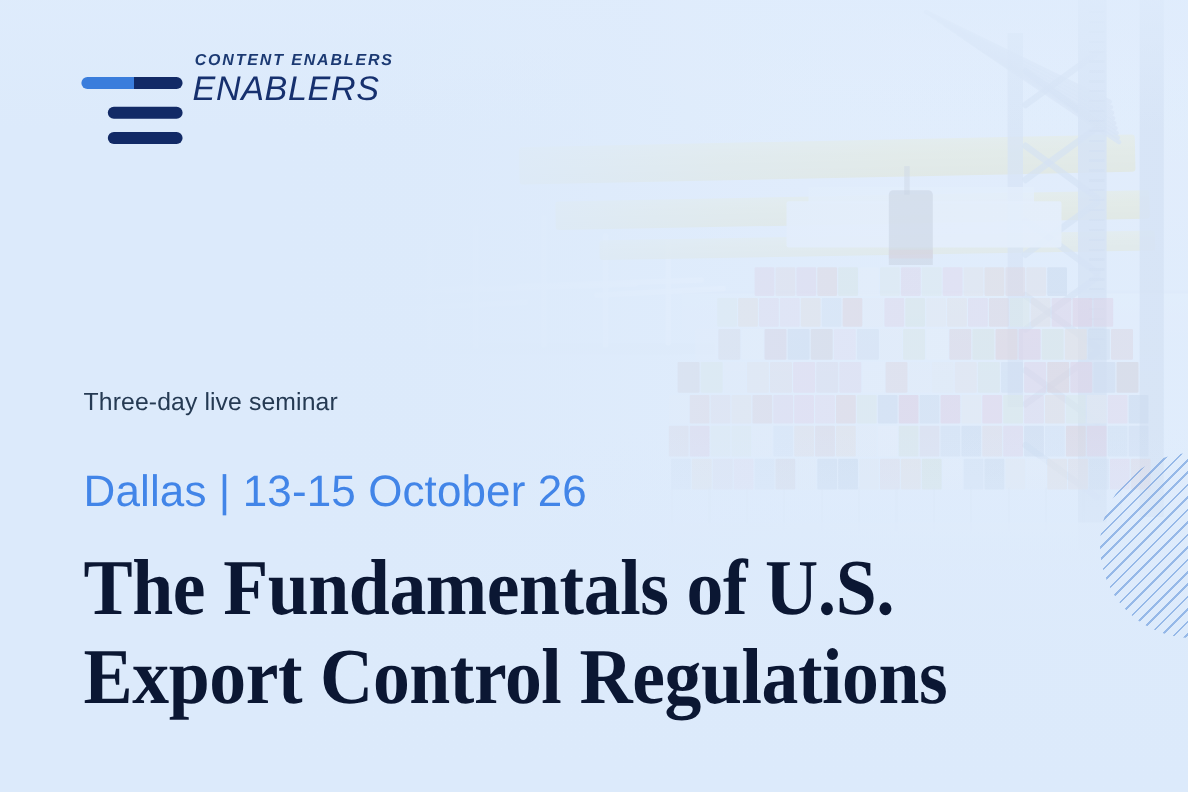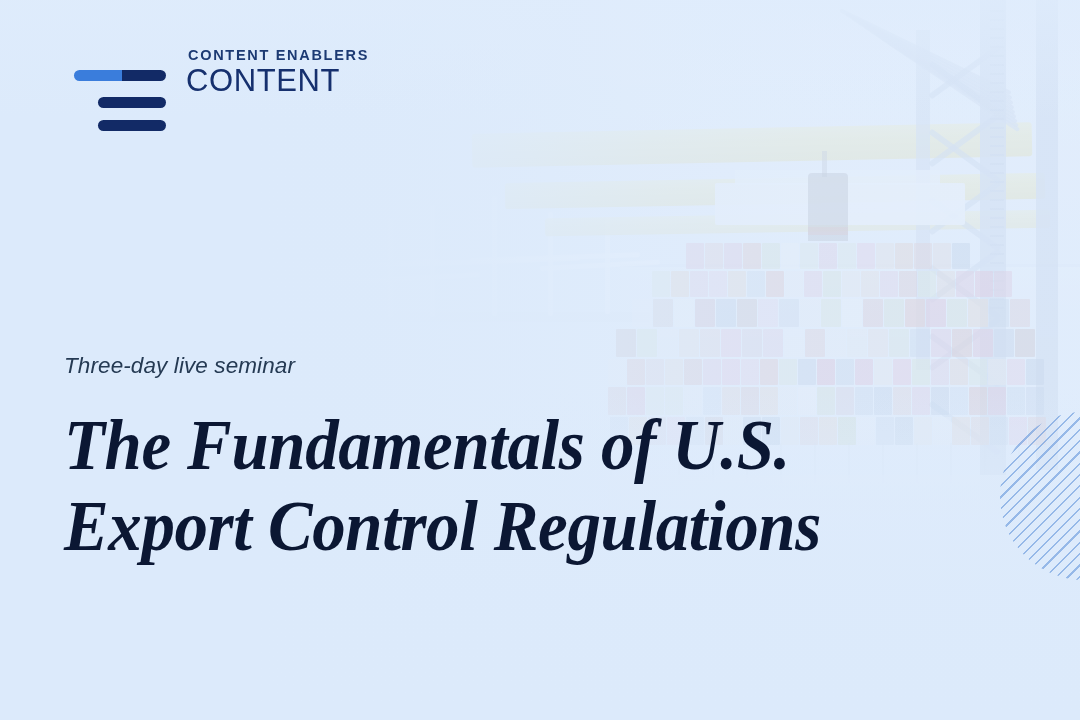--- a/index.html
+++ b/index.html
@@ -195,21 +195,21 @@
   
   .logo { position:absolute; left:74px; top:48px; width:400px; height:92px; }
 
   .logo-bars { position:absolute; left:0; top:0; width:92px; height:92px; }
   .bar { position:absolute; height:11px; border-radius:6px; }
   .bar-1 { left:0px;  top:22px; width:92px;
            background:linear-gradient(90deg,#3a7ddc 0%,#3a7ddc 52%,#122a66 52%,#122a66 100%); }
   .bar-2 { left:24px; top:49px; width:68px; background:#122a66; }
   .bar-3 { left:24px; top:72px; width:68px; background:#122a66; }
 
-  .logo-text { position:absolute; left:112px; top:0; }
+  .logo-text { position:absolute; left:101px; top:0;font-style:italic; }
   .logo-eyebrow {
     font-size:14.5px; font-weight:700; letter-spacing:1.7px;
     color:#1c3a73; line-height:1;
     padding-left:2px;
   }
   .logo-main {
     font-size:31px; font-weight:400; letter-spacing:.6px;
     color:#16306e; line-height:1.07;
     margin-top:5px;
     white-space:nowrap;
@@ -232,21 +232,21 @@
     gap:18px;
     box-shadow:0 1px 6px rgba(120,10,35,.13);
   }
   .badge-icon { width:34px; height:33px; flex:0 0 auto; display:block; }
   .badge-label {
     color:#ffffff; font-size:22px; font-weight:400; letter-spacing:.2px;
     white-space:nowrap;
   }
 
   
-  .copy { position:absolute; left:64px; top:352px; width:930px;font-style:italic; }
+  .copy { position:absolute; left:76px; top:352px; width:930px; }
 
   .eyebrow {
     font-size:22.5px; font-weight:400; color:#253a53;
     letter-spacing:.1px; line-height:1.2;
   }
   .subtitle {
     margin-top:47px;
     font-size:40px; font-weight:400; color:#4285e8;
     letter-spacing:.1px; line-height:1.05;
     white-space:nowrap;
@@ -495,24 +495,25 @@
   <div class="deco-circle"></div>
 
   <div class="logo">
     <div class="logo-bars">
       <div class="bar bar-1"></div>
       <div class="bar bar-2"></div>
       <div class="bar bar-3"></div>
     </div>
     <div class="logo-text">
       <div class="logo-eyebrow">CONTENT ENABLERS</div>
-      <div class="logo-sub">CONTENT</div>
+      <div class="logo-sub">ENABLERS</div>
     </div>
   </div>
 
 
   <div class="copy">
     <div class="eyebrow">Three-day live seminar</div>
+    <div class="subtitle">Dallas | 13-15 October 26</div>
     <div class="headline">The Fundamentals of U.S.
 Export Control Regulations</div>
   </div>
 
 </div>
 
 </body></html>

